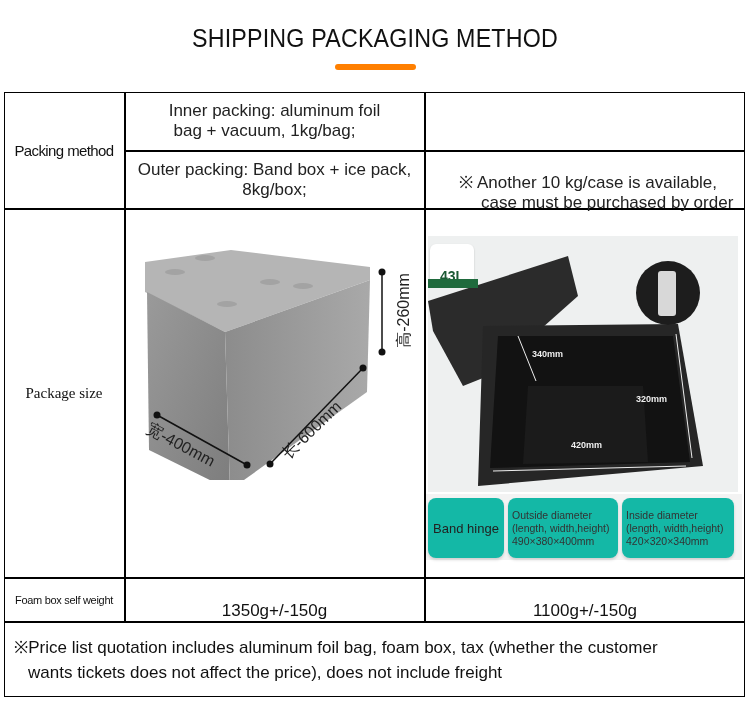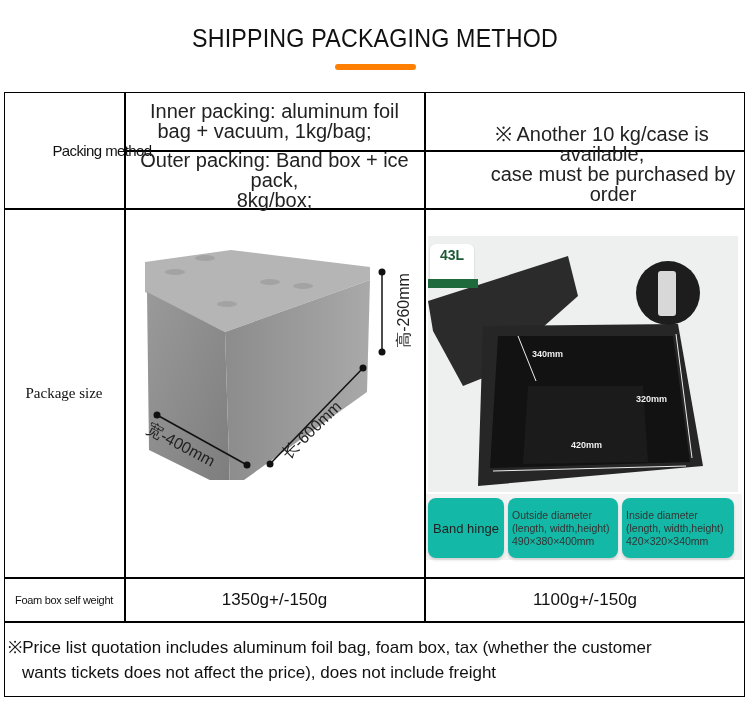--- a/index.html
+++ b/index.html
@@ -4,25 +4,25 @@
 <style>
   html, body { margin:0; padding:0; background:#ffffff; }
   body { width:750px; height:724px; position:relative; overflow:hidden; font-family:"Liberation Sans", sans-serif; color:#111; }
   .title { position:absolute; top:24px; left:0; width:750px; text-align:center; font-size:25px; letter-spacing:0.2px; color:#111; transform:scaleX(0.93); }
   .underline { position:absolute; top:64px; left:335px; width:81px; height:6px; border-radius:3px; background:#ff7f00; }
   .tbl { position:absolute; left:4px; top:92px; width:741px; height:605px; border:1.5px solid #000; box-sizing:border-box; }
   .hline, .vline { position:absolute; background:#000; }
   .hline { height:1.5px; }
   .vline { width:1.5px; }
   .cell { position:absolute; display:flex; align-items:center; justify-content:center; text-align:center; box-sizing:border-box; }
-  .t15 { font-size:20px; line-height:20px; color:#222; }
+  .t15 { font-size:17px; line-height:20px; color:#222; }
   .label { font-size:15px; color:#111; letter-spacing:-0.6px; }
   .small { font-size:11px; color:#111; letter-spacing:-0.3px; }
-  .weight { font-size:17px; color:#111; }
-  .note { font-size:17px; line-height:25px; color:#111; text-align:right; justify-content:flex-start; padding-left:4px;border-radius:25px; }
+  .weight { font-size:17px; color:#111;align-items:flex-end; }
+  .note { font-size:17px; line-height:25px; color:#111; text-align:right; justify-content:flex-start; padding-left:10px;border-radius:25px; }
   
   .img-left { position:absolute; left:135px; top:240px; width:285px; height:240px; }
   .img-right { position:absolute; left:428px; top:236px; width:310px; height:256px; background:#eef0f0; overflow:hidden; }
   .hinge-strip { position:absolute; left:426px; top:494px; width:316px; height:66px; background:#f3f3f3; }
   .chip { position:absolute; top:4px; height:60px; background:#14b8a6; border-radius:8px; box-shadow:0 2px 3px rgba(0,0,0,0.15); font-size:10.5px; line-height:13px; color:#333; display:flex; flex-direction:column; justify-content:center; padding-left:4px; box-sizing:border-box; }
   .chip.big { font-size:13px; align-items:center; padding:0; color:#222; }
 </style>
 </head>
 <body>
 
@@ -31,32 +31,32 @@
 
 <div class="tbl"></div>
 
 <div class="vline" style="left:124px; top:92px; height:530px;"></div>
 <div class="vline" style="left:424px; top:92px; height:530px;"></div>
 <div class="hline" style="left:124px; top:150px; width:621px;"></div>
 <div class="hline" style="left:4px; top:208px; width:741px;"></div>
 <div class="hline" style="left:4px; top:577px; width:741px;"></div>
 <div class="hline" style="left:4px; top:621px; width:741px;"></div>
 
-<div class="cell label" style="left:4px; top:92px; width:120px; height:116px;margin-left:38px;">
+<div class="cell label" style="left:4px; top:92px; width:120px; height:116px;">
   <span>Packing method</span>
 </div>
 <div class="cell t15" style="left:125px; top:92px; width:299px; height:58px; flex-direction:column;">
   <span>Inner packing: aluminum foil</span>
   <span style="margin-left:-20px;">bag + vacuum, 1kg/bag;</span>
 </div>
 <div class="cell t15" style="left:125px; top:151px; width:299px; height:57px; flex-direction:column;">
   <span>Outer packing: Band box + ice pack,</span>
   <span>8kg/box;</span>
 </div>
-<div class="cell t15" style="left:425px; top:135px; width:320px; height:57px; flex-direction:column; align-items:flex-start; padding-left:34px;">
+<div class="cell t15" style="left:425px; top:164px; width:320px; height:57px; flex-direction:column; align-items:flex-start; padding-left:34px;">
   <span>※ Another 10 kg/case is available,</span>
   <span style="padding-left:22px;">case must be purchased by order</span>
 </div>
 
 <div class="cell label" style="left:4px; top:209px; width:120px; height:368px;font-family:Liberation Serif, serif;">
   <span style="letter-spacing:0;">Package size</span>
 </div>
 
 <div class="img-left">
   <svg width="285" height="240" viewBox="0 0 285 240">
@@ -108,21 +108,21 @@
     <polygon points="100,150 215,150 220,226 95,228" fill="#1b1b1b"></polygon>
 
     <circle cx="240" cy="57" r="32" fill="#1d1d1d"></circle>
     <rect x="230" y="35" width="18" height="45" rx="3" fill="#d8d8d8"></rect>
 
     <line x1="90" y1="100" x2="108" y2="145" stroke="#eee" stroke-width="1"></line>
     <line x1="248" y1="98" x2="264" y2="222" stroke="#eee" stroke-width="1"></line>
     <line x1="65" y1="235" x2="258" y2="230" stroke="#eee" stroke-width="1"></line>
   </svg>
   <div style="position:absolute; left:2px; top:8px; width:44px; height:40px; background:#fff; border-radius:6px 6px 0 0; box-shadow:0 1px 2px rgba(0,0,0,0.2);">
-    <span style="display:block; text-align:center; font-weight:bold; font-size:14px; color:#1c5a35; padding-top:3px;">43L</span>
+    <span style="display:block; text-align:center; font-weight:bold; font-size:14px; color:#1c5a35; padding-top:24px;">43L</span>
     <div style="position:absolute; left:-2px; bottom:-4px; width:50px; height:9px; background:#1f6a3d;"></div>
   </div>
   <span style="position:absolute; left:104px; top:113px; font-size:9px; font-weight:bold; color:#eee;">340mm</span>
   <span style="position:absolute; left:208px; top:158px; font-size:9px; font-weight:bold; color:#eee;">320mm</span>
   <span style="position:absolute; left:143px; top:204px; font-size:9px; font-weight:bold; color:#eee;">420mm</span>
 </div>
 
 <div class="hinge-strip">
   <div class="chip big" style="left:2px; width:76px;text-align:right;">
     <span>Band hinge</span>

